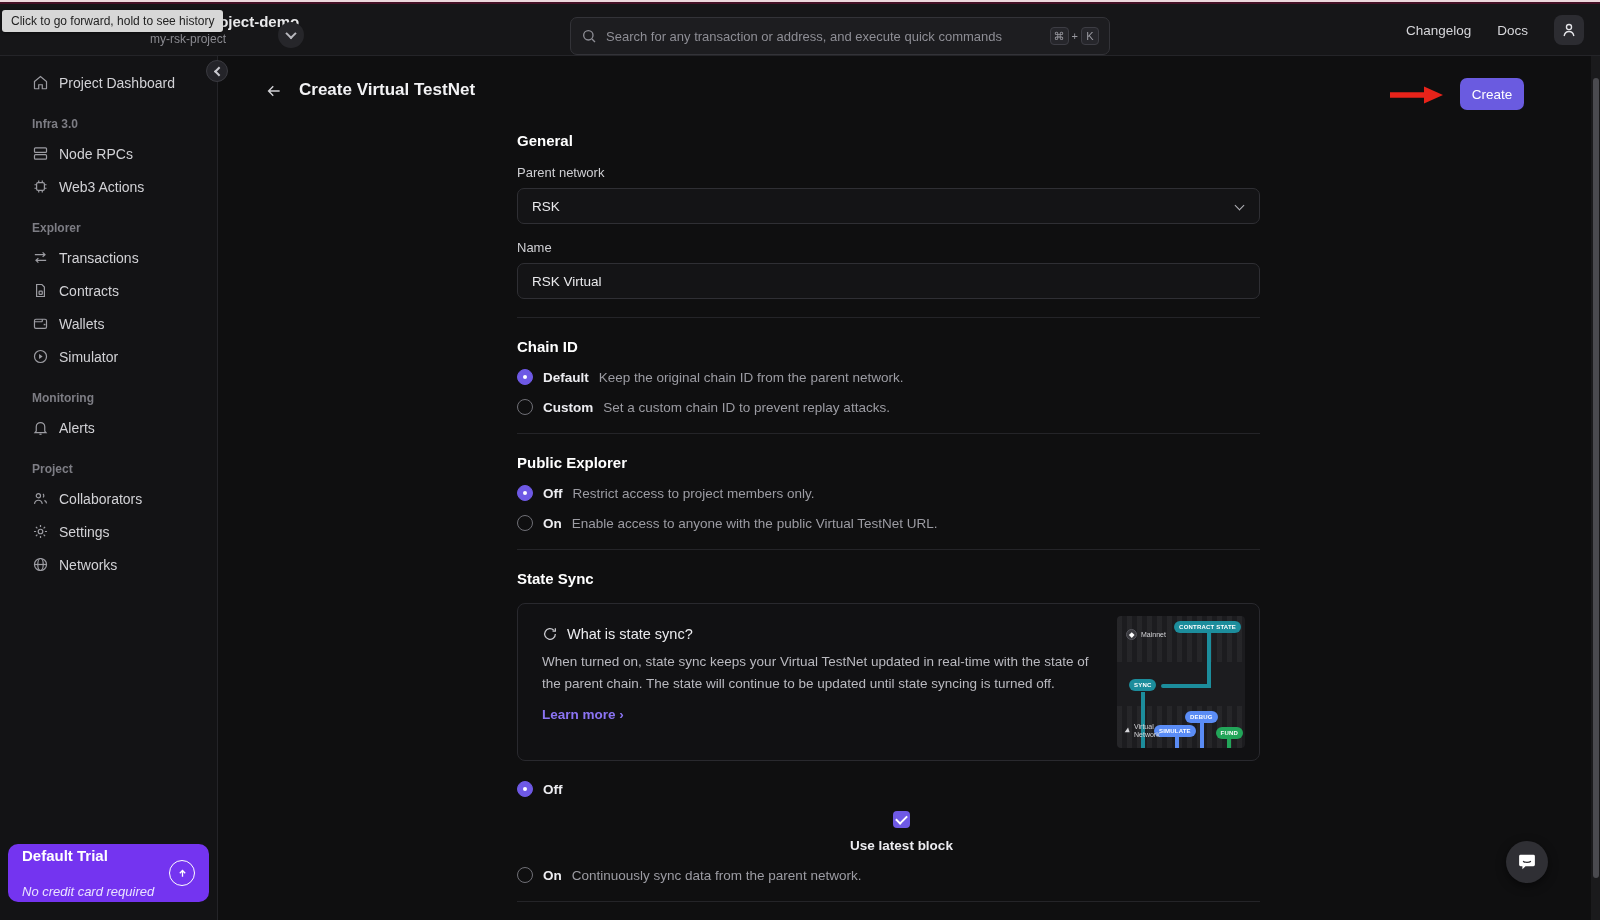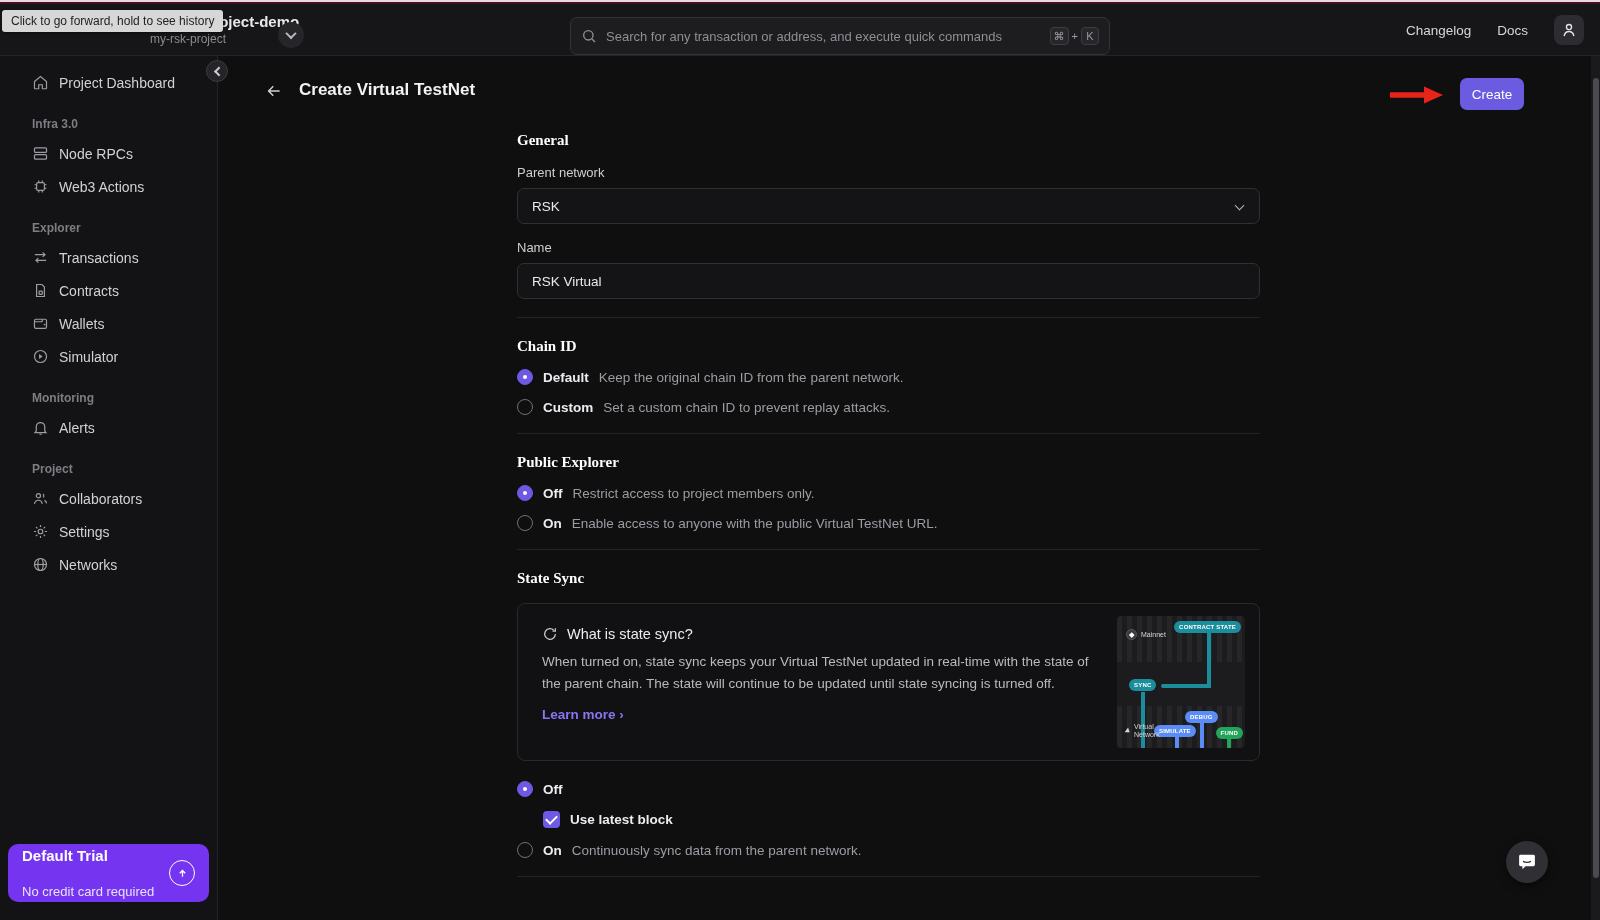--- a/index.html
+++ b/index.html
@@ -35,48 +35,48 @@
 
   .nav { padding:10px 0 0 0; }
   .nav-item { display:flex; align-items:center; gap:10px; height:33px; padding:0 16px; color:#d2d2d6; font-size:14px; cursor:pointer; }
   .nav-item svg { color:#9c9ca2; flex:0 0 auto; }
   .nav-item.active { margin:0 8px; padding:0 8px; background:#1d1d21; border:1px solid #3a3a41; border-radius:8px; color:#ffffff; }
   .nav-section { font-size:12px; font-weight:bold; color:#7d7d84; padding:18px 16px 6px 16px; }
 
   .trial-banner { position:absolute; left:8px; right:8px; bottom:18px; height:58px; background:#7434f0; border-radius:10px; display:flex; align-items:center; padding:0 14px; cursor:pointer; }
   .trial-text { flex:1; }
   .trial-title { color:#fff; font-size:15px; font-weight:bold; }
-  .trial-sub { color:#e9e2ff; font-size:13px; margin-top:20px; }
+  .trial-sub { color:#e9e2ff; font-size:13px; margin-top:20px;font-style:italic; }
   .trial-icon { width:26px; height:26px; border:1.6px solid #fff; border-radius:50%; display:flex; align-items:center; justify-content:center; }
 
   
   .main { position:absolute; top:56px; left:219px; right:9px; bottom:0; background:#0f0f10; }
   .page-header { position:relative; padding:24px 0 0 54px; height:56px; }
   .back-btn { position:absolute; left:46px; top:26px; cursor:pointer; }
   .page-title { position:absolute; left:80px; top:24px; font-size:17px; font-weight:bold; color:#f2f2f4; }
   .create-btn { position:absolute; right:67px; top:22px; width:64px; height:32px; background:#6a5be0; color:#fff; border:none; border-radius:7px; font-size:13.5px; font-family:"Liberation Sans",sans-serif; cursor:pointer; }
   .red-arrow { position:absolute; right:147px; top:29px; }
 
   .form { margin-left:298px; width:743px; margin-top:20px; }
-  .section-heading { font-size:15px; font-weight:bold; color:#fff;font-family:Liberation Serif, serif; }
+  .section-heading { font-size:15px; font-weight:bold; color:#fff; }
   .field-label { font-size:13px; color:#cfcfd3; margin-top:16px; }
   .select-box, .text-input { margin-top:8px; height:36px; border:1px solid #2f2f34; border-radius:7px; background:#141416; display:flex; align-items:center; padding:0 14px; font-size:13.5px; color:#e9e9ec; position:relative; cursor:pointer; }
   .text-input input { width:100%; background:transparent; border:none; outline:none; color:#e9e9ec; font-size:13.5px; font-family:"Liberation Sans",sans-serif; }
   .select-caret { position:absolute; right:16px; top:13px; width:7px; height:7px; border-right:1.8px solid #b3b3b9; border-bottom:1.8px solid #b3b3b9; transform:rotate(45deg); }
   .divider { height:1px; background:#242428; margin-top:18px; }
   .section-block { margin-top:20px; }
 
   .radio-row { display:flex; align-items:center; gap:10px; margin-top:14px; cursor:pointer; }
   .radio { width:16px; height:16px; border-radius:50%; border:1.6px solid #6f6f76; flex:0 0 auto; position:relative; }
   .radio.checked { border-color:#6e59e5; background:#6e59e5; }
   .radio.checked::after { content:""; position:absolute; left:4.5px; top:4.5px; width:4px; height:4px; border-radius:50%; background:#fff; }
   .radio-label { font-size:13.5px; font-weight:bold; color:#ececf0; }
   .radio-desc { font-size:13.5px; color:#9c9ca3; }
 
-  .check-row { display:flex; align-items:center; gap:10px; margin-top:14px; margin-left:26px; cursor:pointer; }
+  .check-row { display:flex; align-items:center; gap:10px; margin-top:14px; margin-left:26px; cursor:pointer;flex-direction:column; }
   .checkbox { width:17px; height:17px; border-radius:4px; background:#6e59e5; position:relative; flex:0 0 auto; }
   .checkbox::after { content:""; position:absolute; left:5px; top:2px; width:5px; height:9px; border-right:2px solid #fff; border-bottom:2px solid #fff; transform:rotate(45deg); }
   .check-label { font-size:13.5px; font-weight:bold; color:#ececf0; }
 
   
   .sync-card { margin-top:16px; border:1px solid #29292e; border-radius:8px; background:#111113; padding:12px 14px; display:flex; justify-content:space-between; }
   .sync-left { padding:10px 10px; }
   .sync-title-row { display:flex; align-items:flex-end; gap:9px; }
   .sync-title { font-size:14.5px; color:#ececef; }
   .sync-body { margin-top:9px; font-size:13.5px; color:#b9b9bf; line-height:1.6; max-width:565px; }

